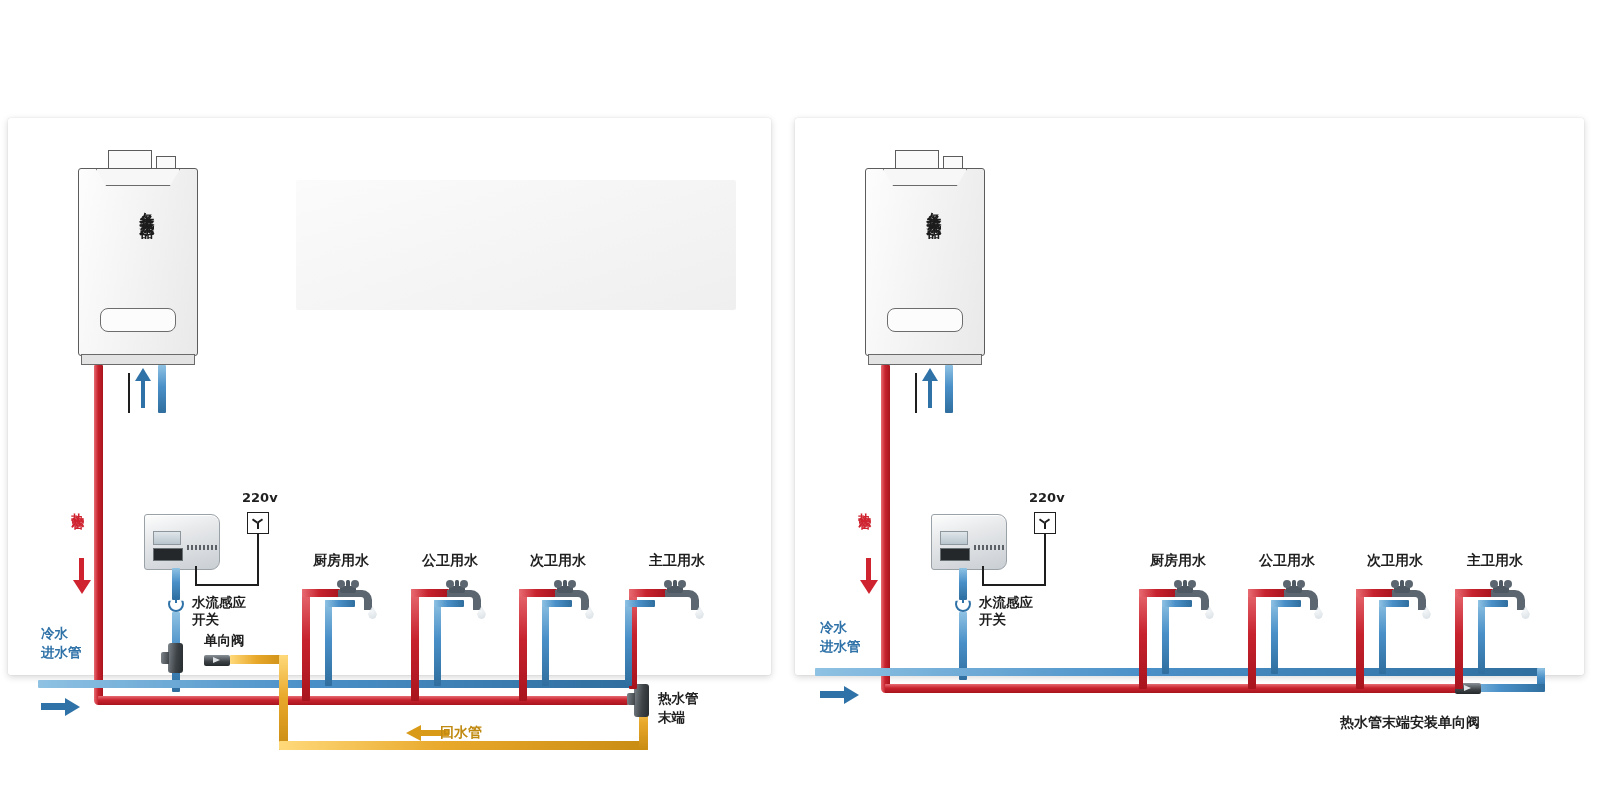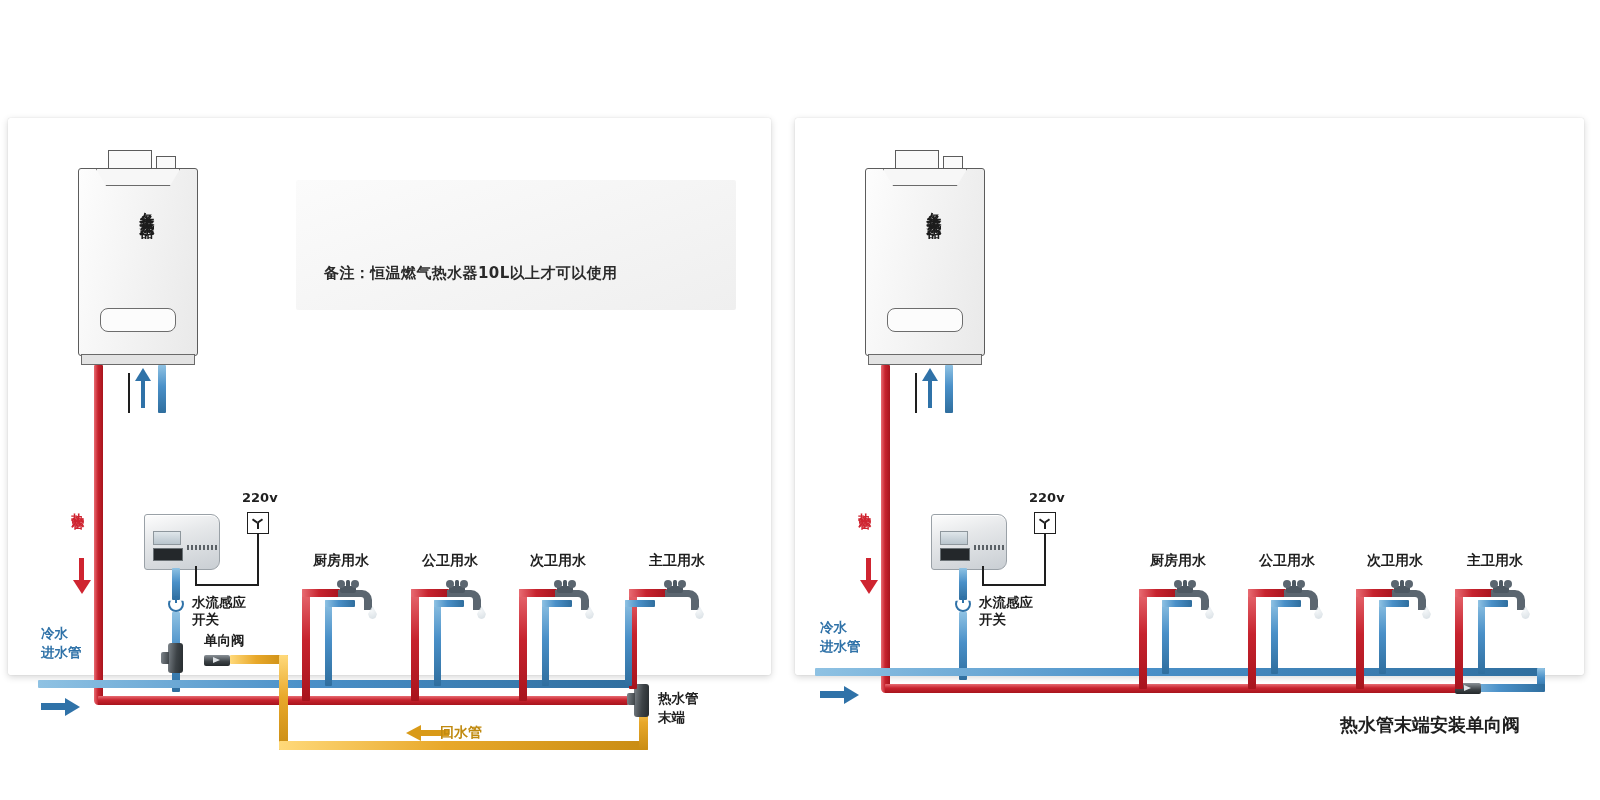--- a/index.html
+++ b/index.html
@@ -189,21 +189,20 @@
 </style>
 </head>
 <body>
 
 <div id="root">
 
   <div class="panel" id="panel-left">
     <div class="stage">
 
       <div class="notebox" style="left:288px; top:62px; width:440px; height:130px;">
-        <div class="note">备注：恒温燃气热水器10L以上才可以使用</div>
       </div>
 
       <div class="heater" style="left:70px; top:30px; width:124px; height:220px;">
         <div class="flue"></div>
         <div class="flue2"></div>
         <div class="body"></div>
         <div class="hood"></div>
         <div class="panel-slot"></div>
         <div class="base"></div>
         <div class="hlabel">各类热水器</div>
@@ -386,21 +385,21 @@
       <div class="pipe blue" style="left:20px; top:550px; width:730px; height:8px;"></div>
       <div class="lbl blue" style="left:25px; top:502px;">冷水</div>
       <div class="lbl blue" style="left:25px; top:521px;">进水管</div>
       <div class="stem blue" style="left:25px; top:573px; width:26px; height:7px;"></div>
       <div class="arrow right" style="left:49px; top:568px;"></div>
       <div class="pipe blueh" style="left:742px; top:550px; width:8px; height:22px;"></div>
       <div class="pipe blue" style="left:668px; top:566px; width:82px; height:8px;"></div>
 
       <div class="check-valve" style="left:660px; top:565px;"></div>
 
-      <div class="lbl" style="left:545px; top:596px; font-size:18px;">热水管末端安装单向阀</div>
+      <div class="lbl" style="left:545px; top:596px; font-size:14px;">热水管末端安装单向阀</div>
 
       <div class="lbl" style="left:355px; top:434px; font-size:14px;">厨房用水</div>
       <div class="pipe redh" style="left:344px; top:471px; width:8px; height:100px;"></div>
       <div class="pipe red" style="left:344px; top:471px; width:38px; height:8px;"></div>
       <div class="pipe blueh" style="left:367px; top:482px; width:7px; height:74px;"></div>
       <div class="pipe blue" style="left:367px; top:482px; width:30px; height:7px;"></div>
       <div class="faucet" style="left:370px; top:458px;">
         <svg width="56" height="44" viewBox="0 0 56 44">
           <path d="M10 14 h24 a10 10 0 0 1 10 10 v10 h-8 v-10 a3 3 0 0 0 -3 -3 h-23 z" fill="#5b6670"></path>
           <rect x="12" y="10" width="16" height="7" rx="2.5" fill="#4d5862"></rect>

